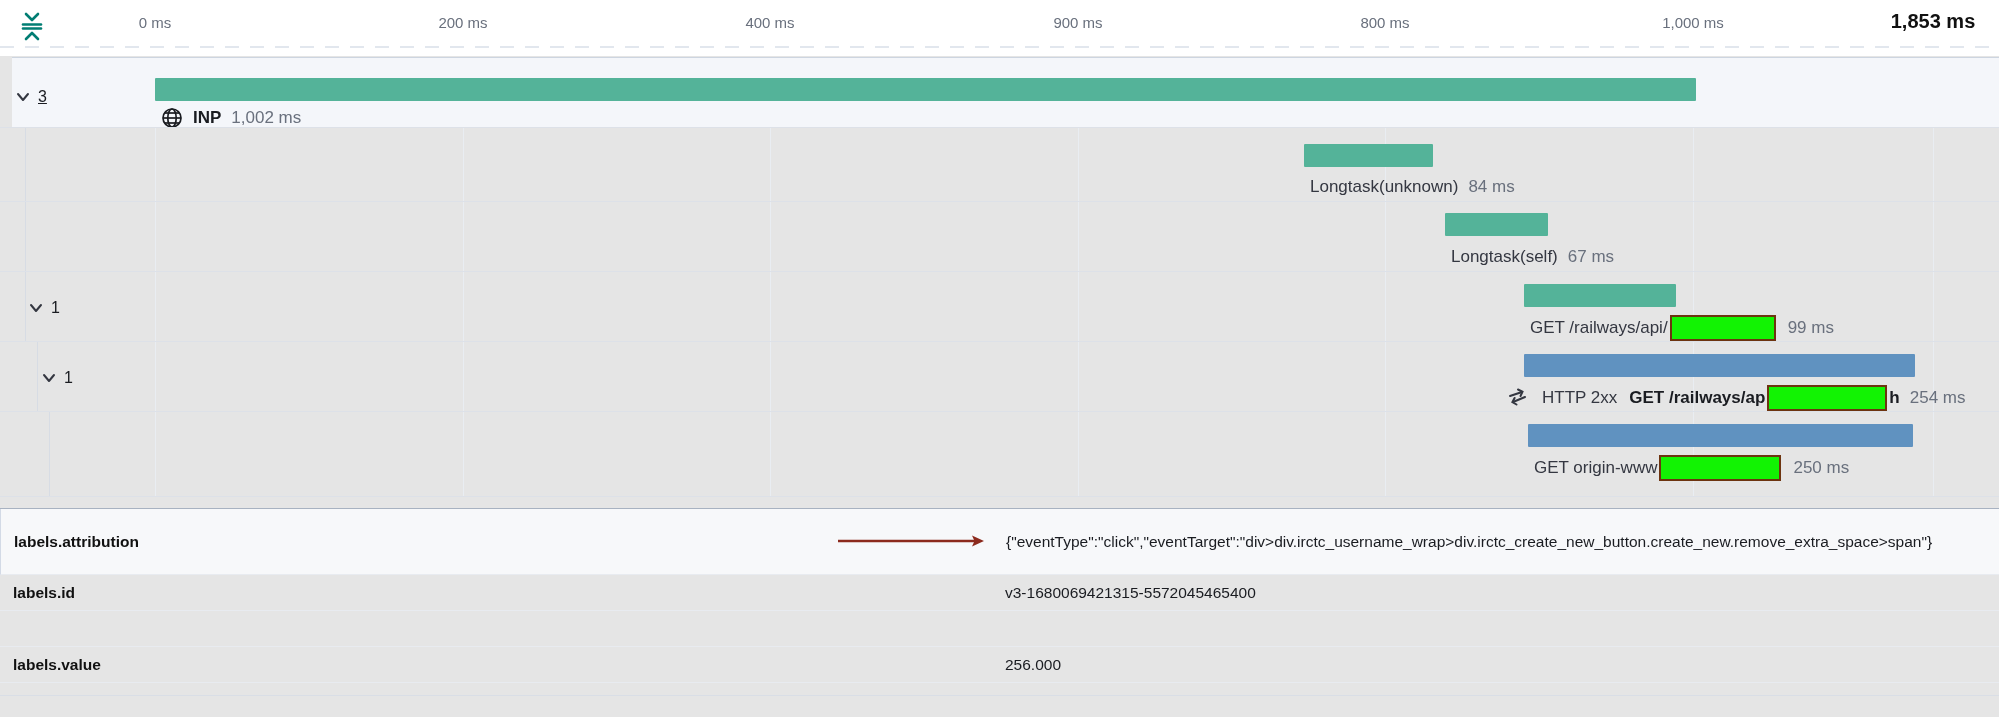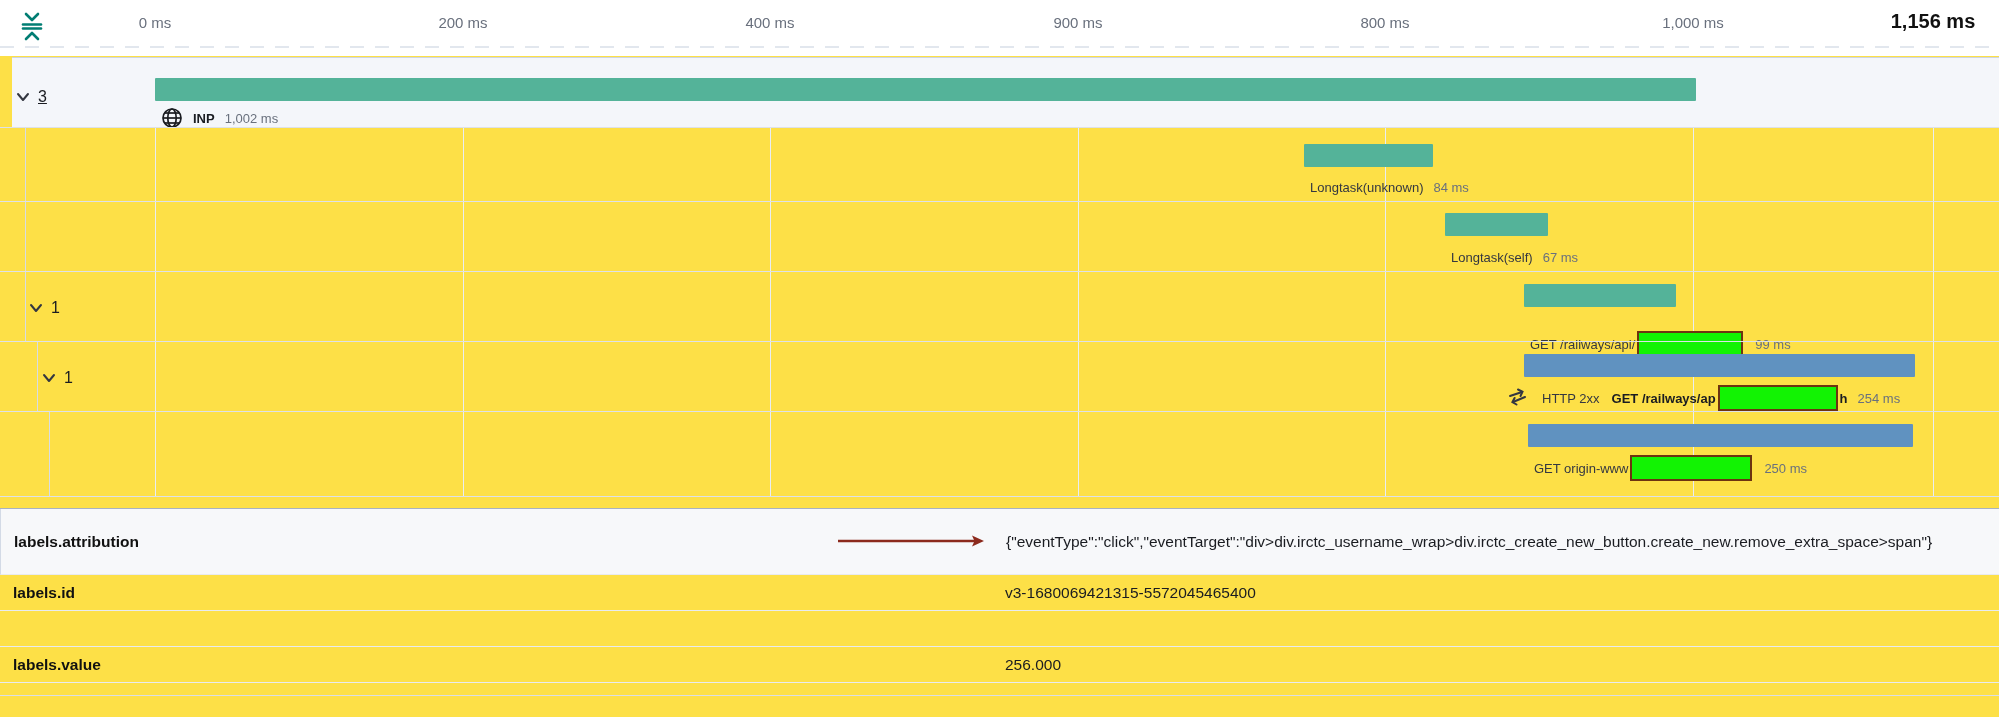--- a/index.html
+++ b/index.html
@@ -1,37 +1,37 @@
 <!DOCTYPE html>
 <html><head>
 <meta charset="utf-8">
 <style>
   * { margin:0; padding:0; box-sizing:border-box; }
   html,body { background:#fff; }
   body { font-family:"Liberation Sans", sans-serif; color:#1a1c21; }
-  #screen { position:relative; width:1999px; height:717px; background:#fde047; overflow:hidden; }
+  #screen { position:relative; width:1999px; height:717px; background:#e5e5e5; overflow:hidden; }
 
   
   #ruler { position:absolute; left:0; top:0; width:1999px; height:56px; background:#fff; }
   .tick-label { position:absolute; top:14px; transform:translateX(-50%); font-size:15px; color:#69707d; white-space:nowrap; }
   #total-duration { position:absolute; top:10px; transform:translateX(-50%); font-size:20px; font-weight:700; color:#111; white-space:nowrap; }
   #ruler-ticks { position:absolute; left:0; top:46px; width:1999px; height:2px;
     background:repeating-linear-gradient(90deg,#e2e7ee 0 14px, transparent 14px 25px); }
   #fold-btn { position:absolute; left:16px; top:10px; width:32px; height:34px; border:none; background:transparent; cursor:pointer; }
 
   
   #waterfall { position:absolute; left:0; top:57px; width:1999px; height:440px; }
   .gridline { position:absolute; top:0; bottom:0; width:1px; background:#e9edf2; }
   .wf-row { position:absolute; left:0; width:1999px; }
   .row-sep { position:absolute; left:0; width:1999px; height:1px; background:#dde1e8; }
   .row-highlight { position:absolute; left:12px; right:0; top:0; bottom:0; background:#f4f6fa; border-top:1px solid #cdd5e0; }
   .wf-bar { position:absolute; height:23px; border-radius:1px; }
   .wf-bar.green { background:#54b399; }
   .wf-bar.blue  { background:#6092c0; }
-  .wf-label { position:absolute; height:28px; display:flex; align-items:center; font-size:13px; color:#343741; white-space:nowrap; }
+  .wf-label { position:absolute; height:28px; display:flex; align-items:center; font-size:17px; color:#343741; white-space:nowrap; }
   .wf-label .bold { font-weight:700; color:#1a1c21; }
   .wf-label .dur { color:#69707d; margin-left:10px; }
   .wf-label .prefix { color:#343741; margin:0 12px 0 10px; }
   .redaction { display:inline-block; height:26px; border:2px solid #6d3410; background:#12f303; vertical-align:middle; margin:0 2px; }
   .toggle { position:absolute; display:flex; align-items:center; gap:6px; background:transparent; border:none; cursor:pointer; font-size:16px; color:#1a1c21; }
   .toggle .num { font-size:16px; color:#1a1c21; }
   .toggle .num.link { text-decoration:underline; }
   .tree-guide { position:absolute; width:1px; background:#d7dce4; }
   .icon-globe { margin-right:10px; display:inline-flex; }
   .icon-branch { margin-right:2px; display:inline-flex; }
@@ -60,21 +60,21 @@
       </svg>
     </button>
     <div id="tick-labels">
         <div class="tick-label" style="left: 155px;">0 ms</div>
         <div class="tick-label" style="left: 463px;">200 ms</div>
         <div class="tick-label" style="left: 770px;">400 ms</div>
         <div class="tick-label" style="left: 1078px;">900 ms</div>
         <div class="tick-label" style="left: 1385px;">800 ms</div>
         <div class="tick-label" style="left: 1693px;">1,000 ms</div>
       </div>
-    <div id="total-duration" style="left: 1933px;">1,156 ms</div>
+    <div id="total-duration" style="left: 1933px;">1,853 ms</div>
     <div id="ruler-ticks"></div>
   </div>
 
   <div id="waterfall">
       <div class="gridline" style="left: 155px;"></div>
       <div class="gridline" style="left: 463px;"></div>
       <div class="gridline" style="left: 770px;"></div>
       <div class="gridline" style="left: 1078px;"></div>
       <div class="gridline" style="left: 1385px;"></div>
       <div class="gridline" style="left: 1693px;"></div>
@@ -113,21 +113,21 @@
       <div class="wf-row" style="top: 145px; height: 70px;">
         <div class="wf-bar green" style="left: 1445px; width: 103px; top: 11px;"></div>
         <div class="wf-label" style="left: 1451px; top: 41px;">
           <span class="">Longtask(self)</span>
           <span class="dur">67 ms</span>
         </div>
         <div class="row-sep" style="top: 69px;"></div>
       </div>
       <div class="wf-row" style="top: 215px; height: 70px;">
         <div class="wf-bar green" style="left: 1524px; width: 152px; top: 12px;"></div>
-        <div class="wf-label" style="left: 1530px; top: 58px; align-items: center;">
+        <div class="wf-label" style="left: 1530px; top: 42px; align-items: center;">
           <span class="">GET /railways/api/</span>
           <span class="redaction" style="width: 106px;"></span>
           <span class="dur">99 ms</span>
         </div>
         <div class="row-sep" style="top: 69px;"></div>
       </div>
       <div class="wf-row" style="top: 285px; height: 70px;">
         <div class="wf-bar blue" style="left: 1524px; width: 391px; top: 12px;"></div>
         <div class="wf-label" style="left: 1506px; top: 42px;">
           <span class="icon-branch">

